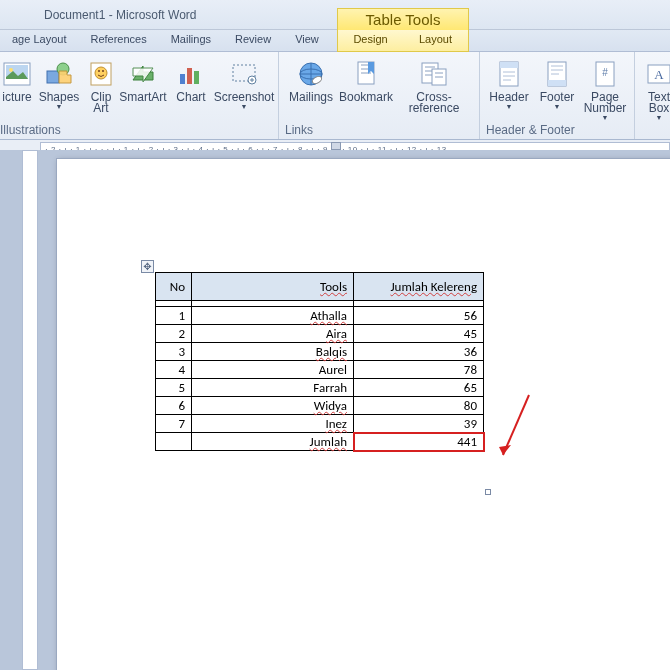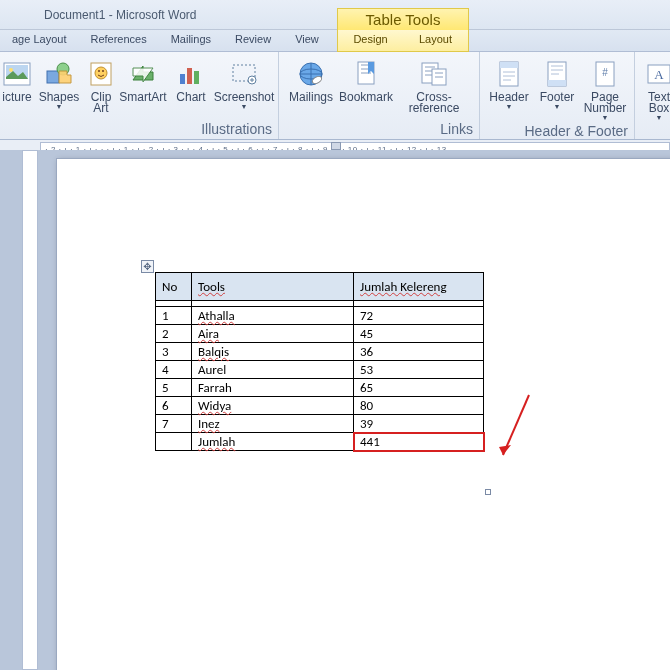--- a/index.html
+++ b/index.html
@@ -98,23 +98,23 @@
 }
 .rbtn .lbl {
   font-size: 12px;
   text-align: center;
   color: #3b4a63;
   line-height: 11px;
   margin-top: 2px;
 }
 .rbtn .arrow { font-size: 7px; color: #3b4a63; }
 .group-label {
-  font-size: 14px;
+  font-size: 12px;
   color: #5a6b85;
-  text-align: right;
+  text-align: left;
   width: 100%;
 }
 .rulerbar {
   height: 18px;
   background: #e9eef6;
   border-bottom: 1px solid #c4cfdf;
   position: relative;
   overflow: hidden;
 }
 .ruler {
@@ -171,21 +171,21 @@
 .wtable {
   position: absolute;
   left: 98px; top: 113px;
   border-collapse: collapse;
   font-family: Calibri, sans-serif;
   font-size: 13px;
 }
 .wtable td {
   border: 1px solid #000;
   padding: 1px 6px;
-  text-align: left;
+  text-align: right;
   background: #fff;
 }
 .wtable .hdr td {
   background: #d9e4f1;
   font-weight: normal;
   height: 28px;
 }
 .wtable .sep td { height: 6px; padding: 0; }
 .wtable .c-no { width: 36px; }
 .wtable .c-nama { width: 162px; }
@@ -419,36 +419,36 @@
       <tr class="sep">
             <td></td>
             <td></td>
             <td></td>
           </tr>
       </tbody>
         <tbody id="tbody">
           <tr>
             <td>1</td>
             <td><span class="wavy">Athalla</span></td>
-            <td>72</td>
+            <td>56</td>
           </tr>
           <tr>
             <td>2</td>
             <td><span class="wavy">Aira</span></td>
             <td>45</td>
           </tr>
           <tr>
             <td>3</td>
             <td><span class="wavy">Balqis</span></td>
             <td>36</td>
           </tr>
           <tr>
             <td>4</td>
             <td>Aurel</td>
-            <td>53</td>
+            <td>78</td>
           </tr>
           <tr>
             <td>5</td>
             <td>Farrah</td>
             <td>65</td>
           </tr>
           <tr>
             <td>6</td>
             <td><span class="wavy">Widya</span></td>
             <td>80</td>

